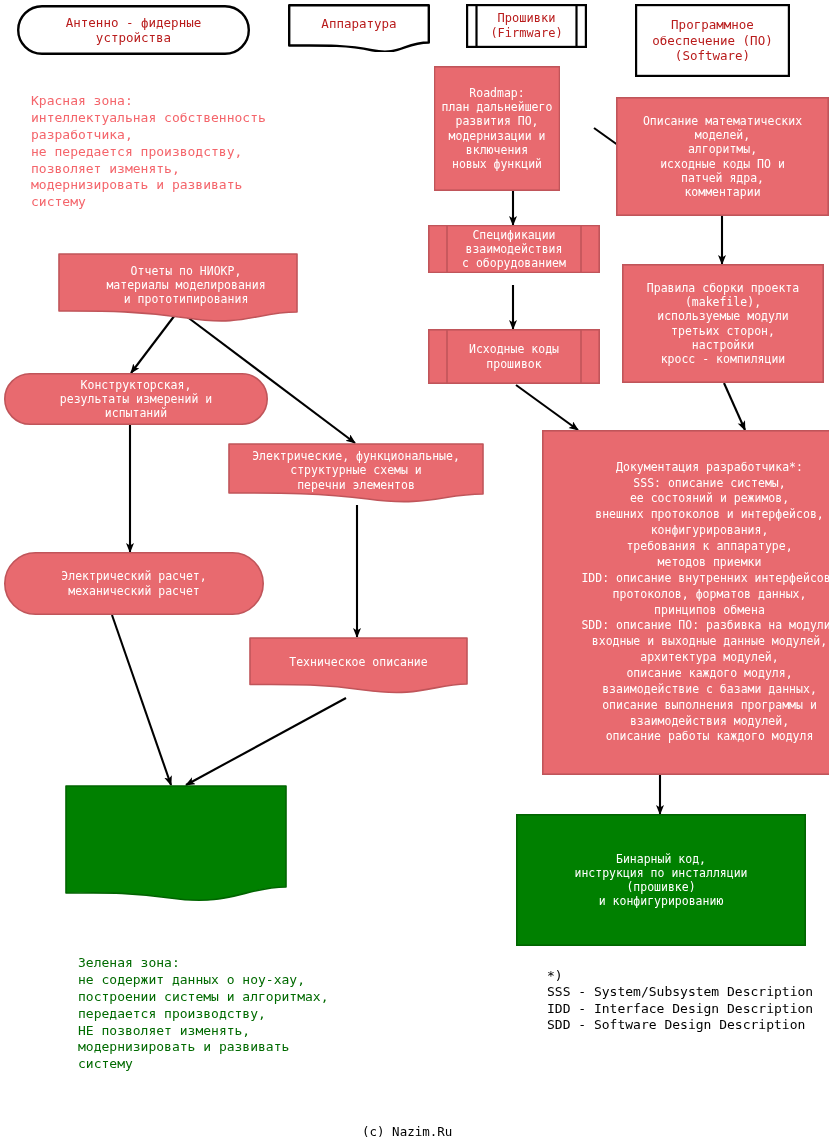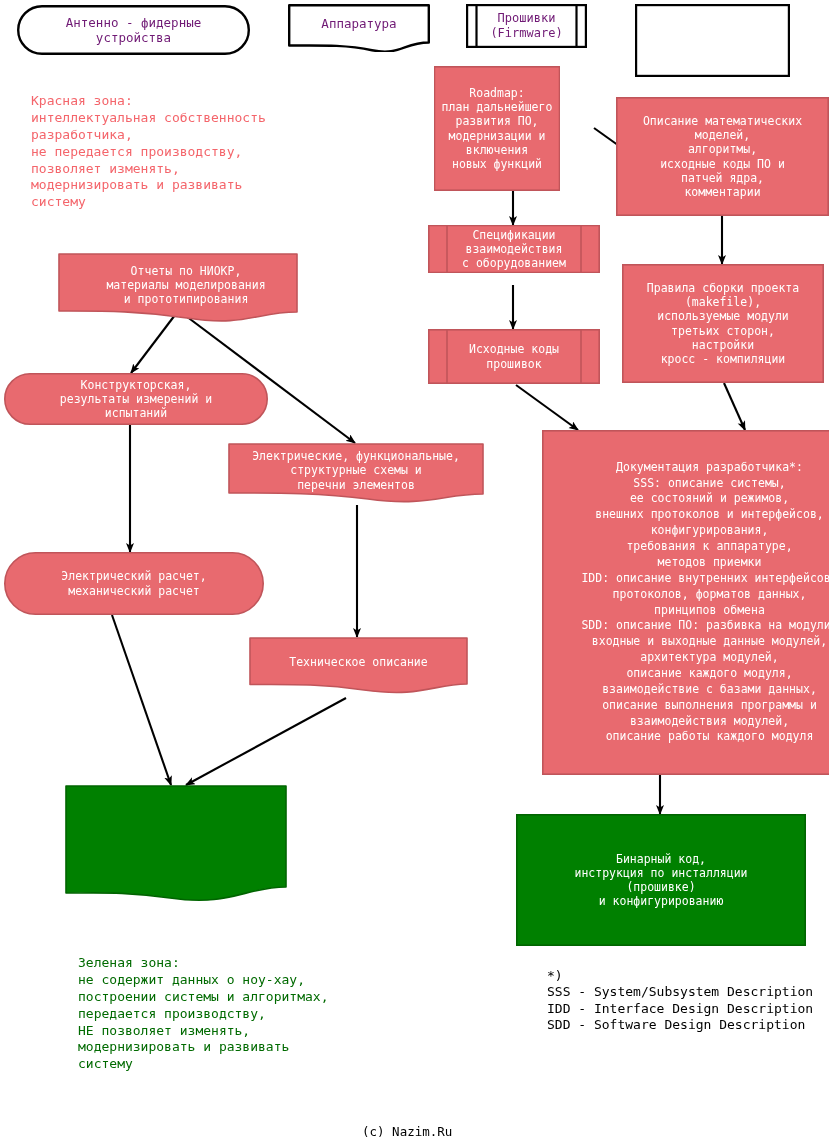--- a/index.html
+++ b/index.html
@@ -8,21 +8,21 @@
     background:#ffffff;
     font-family:"DejaVu Sans Mono","Liberation Mono",monospace;
     position:relative;
     overflow:hidden;
   }
   #canvas{position:absolute;left:0;top:0;width:829px;height:1141px;}
   svg.layer{position:absolute;left:0;top:0;width:829px;height:1141px;pointer-events:none;}
   .node{position:absolute;box-sizing:border-box;display:flex;align-items:center;justify-content:center;text-align:center;}
   .node .lbl{position:relative;z-index:3;white-space:pre-line;line-height:1.23;}
   .node.white .lbl{color:#ffffff;}
-  .node.black .lbl{color:#701a75;}
+  .node.black .lbl{color:#b91c1c;}
   .shape{position:absolute;left:0;top:0;width:100%;height:100%;z-index:1;}
   .note{position:absolute;white-space:pre-line;line-height:1.30;margin-left:17px;}
   .note.red{color:#f4656b;}
   .note.green{color:#006a00;}
   .note.blk{color:#000000;}
   .footer{position:absolute;color:#000;}
 </style>
 </head>
 <body>
 
@@ -86,20 +86,23 @@
       <line x1="110.5" y1="1.1" x2="110.5" y2="42.9" stroke="#000" stroke-width="2.2"></line>
     </svg>
     <span class="lbl">Прошивки
 (Firmware)</span>
   </div>
 
   <div class="node black" style="left:635px;top:4px;width:155px;height:73px;font-size:12.5px;">
     <svg class="shape" viewBox="0 0 155 73" preserveAspectRatio="none">
       <rect x="1.1" y="1.1" width="152.8" height="70.8" fill="#fff" stroke="#000" stroke-width="2.2"></rect>
     </svg>
+    <span class="lbl">Программное
+обеспечение (ПО)
+(Software)</span>
   </div>
 
   <div class="note red" style="left:14px;top:93px;width:330px;font-size:13px;">Красная зона:
 интеллектуальная собственность
 разработчика,
 не передается производству,
 позволяет изменять,
 модернизировать и развивать
 систему</div>
 

